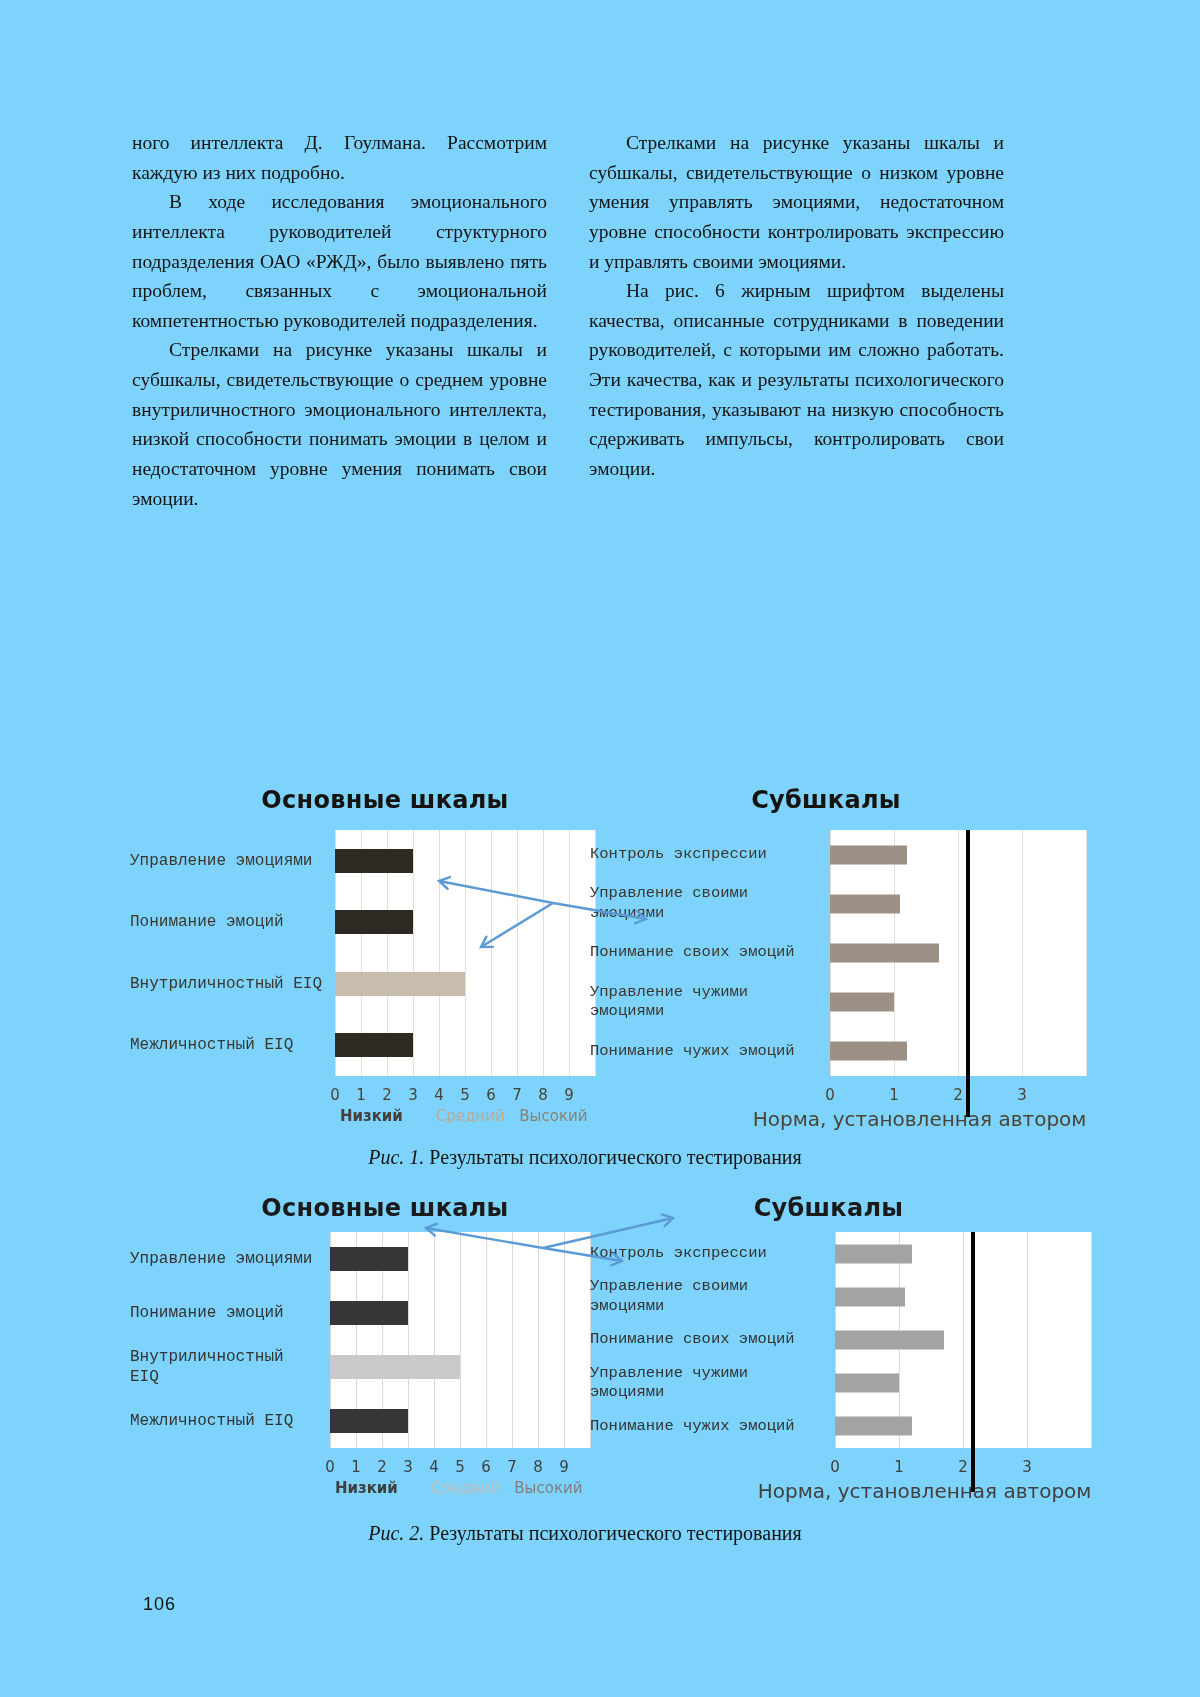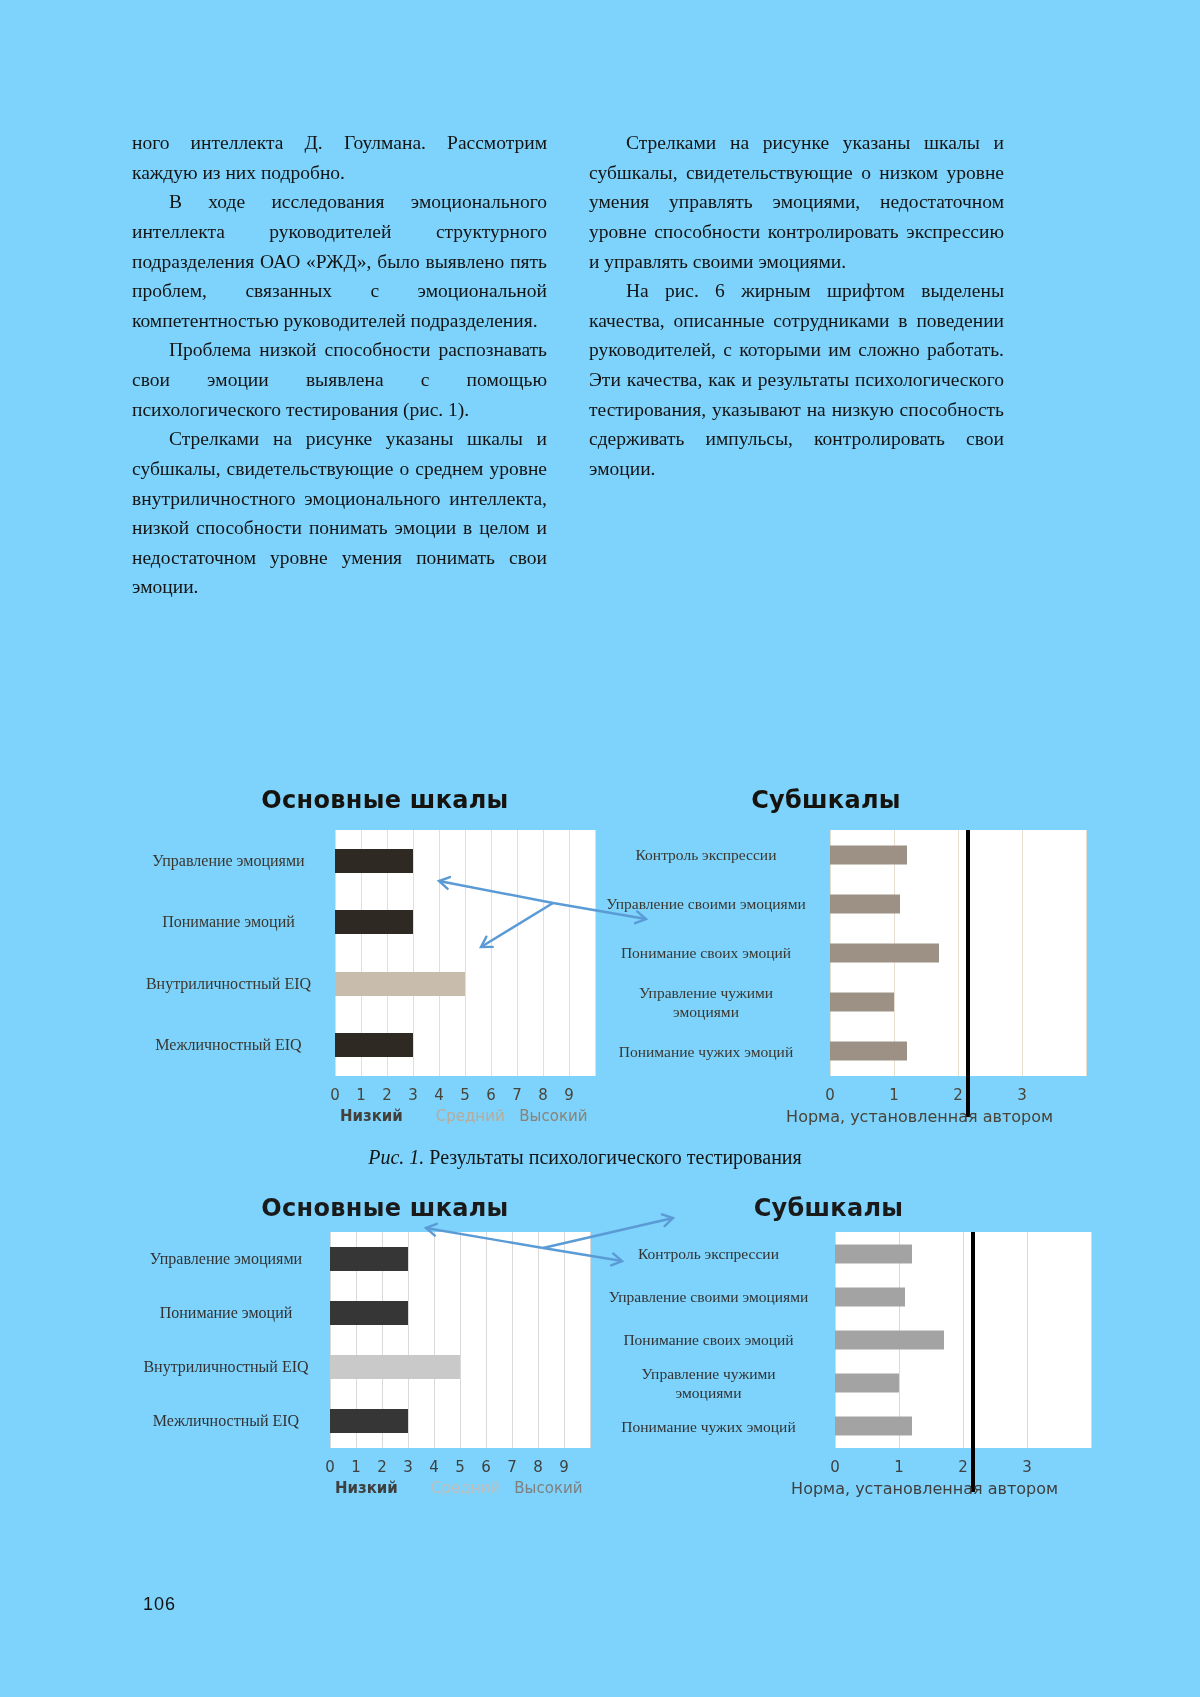--- a/index.html
+++ b/index.html
@@ -39,62 +39,61 @@
 
   .rows{position:absolute;left:0;display:flex;flex-direction:column}
   .f1 .rows{top:44px;height:246px}
   .f2 .rows{top:38px;height:216px}
   .v-main .rows{width:465px}
   .f2.v-main .rows{width:460px}
   .v-sub .rows{width:496px}
   .f2.v-sub .rows{width:501px}
 
   .crow{flex:1;display:flex;align-items:center}
-  .clabel{padding-right:8px;text-align:center;white-space:pre-line;
-          font-family:Liberation Serif, serif;color:var(--label);line-height:1.25}
+  .clabel{padding-right:8px;text-align:left;white-space:pre-line;
+          font-family:Liberation Mono, monospace;color:var(--label);line-height:1.25}
   .v-main .clabel{width:205px;font-size:16px}
   .f2.v-main .clabel{width:200px}
   .v-sub .clabel{width:240px;font-size:15.5px}
   .f2.v-sub .clabel{width:245px}
   .ctrack{flex:1;position:relative;align-self:stretch}
   .cbar{position:absolute;left:0;top:50%;transform:translateY(-50%);height:var(--barh)}
 
   .norm{position:absolute;top:0;width:4px;margin-left:-2px}
   .f1 .norm{height:287px}
   .f2 .norm{height:260px}
 
   .xaxis{position:absolute;left:0;width:100%;top:100%;margin-top:10px;height:18px}
   .tick{position:absolute;transform:translateX(-50%);font-family:"DejaVu Sans","Liberation Sans",sans-serif;
         font-size:15px;color:var(--tick)}
   .zonelayer{position:absolute;left:0;width:100%;top:100%;margin-top:31px;height:18px}
   .zone{position:absolute;transform:translateX(-50%);white-space:nowrap;
         font-family:"DejaVu Sans","Liberation Sans",sans-serif;font-size:15px}
   .xlabel{position:absolute;top:100%;margin-top:31px;transform:translateX(-50%);white-space:nowrap;
-          font-family:"DejaVu Sans","Liberation Sans",sans-serif;font-size:16px;color:var(--tick)}
+          font-family:"DejaVu Sans","Liberation Sans",sans-serif;font-size:20px;color:var(--tick)}
 
   
   .caption{position:absolute;left:130px;width:910px;text-align:center;font-size:20px;color:#141414}
   .pagenum{position:absolute;left:143px;top:1594px;font-family:"Liberation Sans","DejaVu Sans",sans-serif;
            font-size:18px;letter-spacing:1px;color:#111}
 
   
   .arrows{position:absolute;left:0;top:0;width:1200px;height:1697px;pointer-events:none}
   .arrows line{stroke:var(--arrow-color);stroke-width:2.4}
   .arrows marker path{stroke:var(--arrow-color)}
 </style>
 </head>
 <body>
 
 <div class="page" style="--arrow-color: #5b9bd5;">
 
   <div class="columns">
     <div class="col" id="col-left">
         <p class="noindent">ного интеллекта Д. Гоулмана. Рассмотрим каждую из них подробно.</p>
         <p>В ходе исследования эмоционального интеллекта руководителей структурного подразделения ОАО «РЖД», было выявлено пять проблем, связанных с эмоциональной компетентностью руководителей подразделения.</p>
-        <p>Проблема низкой способности распознавать свои эмоции выявлена с помощью психологического тестирования (рис. 1).</p>
         <p>Стрелками на рисунке указаны шкалы и субшкалы, свидетельствующие о среднем уровне внутриличностного эмоционального интеллекта, низкой способности понимать эмоции в целом и недостаточном уровне умения понимать свои эмоции.</p>
       </div>
     <div class="col" id="col-right">
         <p>Стрелками на рисунке указаны шкалы и субшкалы, свидетельствующие о низком уровне умения управлять эмоциями, недостаточном уровне способности контролировать экспрессию и управлять своими эмоциями.</p>
         <p>На рис. 6 жирным шрифтом выделены качества, описанные сотрудниками в поведении руководителей, с которыми им сложно работать. Эти качества, как и результаты психологического тестирования, указывают на низкую способность сдерживать импульсы, контролировать свои эмоции.</p>
       </div>
   </div>
 
   <div class="chart v-main f1" style="left:130px;top:786px">
       <div class="chart-title">Основные шкалы</div>
@@ -313,20 +312,21 @@
         </div>
         <div class="crow">
           <div class="clabel">Понимание чужих эмоций</div>
           <div class="ctrack">
             <div class="cbar" style="width: 30%; background: rgb(163, 163, 163);"></div>
           </div>
         </div>
       </div>
     </div>
 
+  <div class="caption" style="top:1522px"><i>Рис. 2.</i><span> Результаты психологического тестирования</span></div>
 
   <div class="pagenum">106</div>
 
   <svg class="arrows" viewBox="0 0 1200 1697">
     <defs>
       <marker id="ah" markerUnits="userSpaceOnUse" markerWidth="18" markerHeight="18" refX="13" refY="9" orient="auto">
         <path d="M3,3 L13,9 L3,15" fill="none" stroke-width="2.4" stroke-linecap="round"></path>
       </marker>
     </defs>
     <g>

